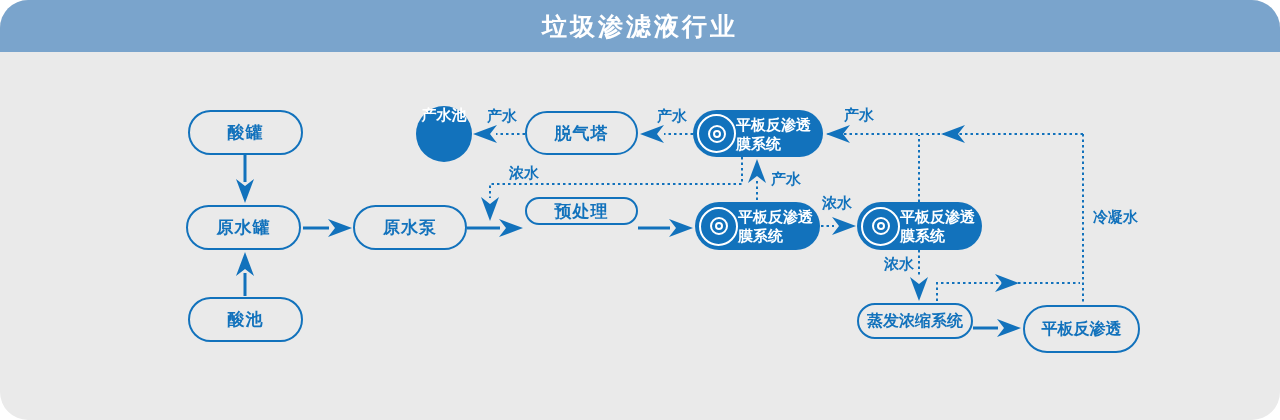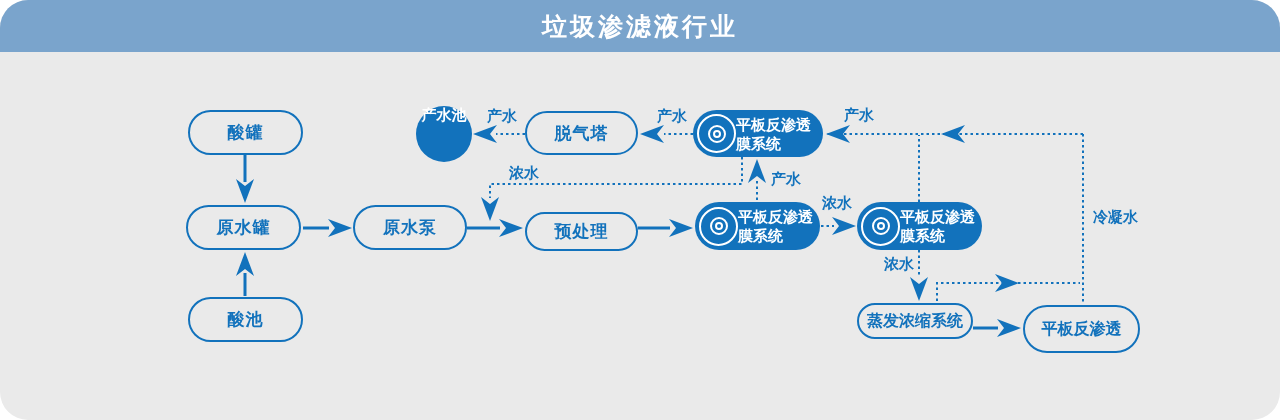--- a/index.html
+++ b/index.html
@@ -201,21 +201,21 @@
   </div>
   <div class="pill" style="left:186px; top:205px; width:115px; height:45px;">
     <span>原水罐</span>
   </div>
   <div class="pill" style="left:188px; top:297px; width:115px; height:45px;">
     <span>酸池</span>
   </div>
   <div class="pill" style="left:353px; top:205px; width:114px; height:45px;">
     <span>原水泵</span>
   </div>
-  <div class="pill" style="left:525px; top:212px; width:113px; height:39px;">
+  <div class="pill" style="left:525px; top:197px; width:113px; height:28px;">
     <span>预处理</span>
   </div>
   <div class="pill" style="left:525px; top:111px; width:113px; height:44px;">
     <span>脱气塔</span>
   </div>
   <div class="pill small" style="left:857px; top:303px; width:116px; height:36px;">
     <span>蒸发浓缩系统</span>
   </div>
   <div class="pill small" style="left:1023px; top:305px; width:117px; height:48px;">
     <span>平板反渗透</span>

